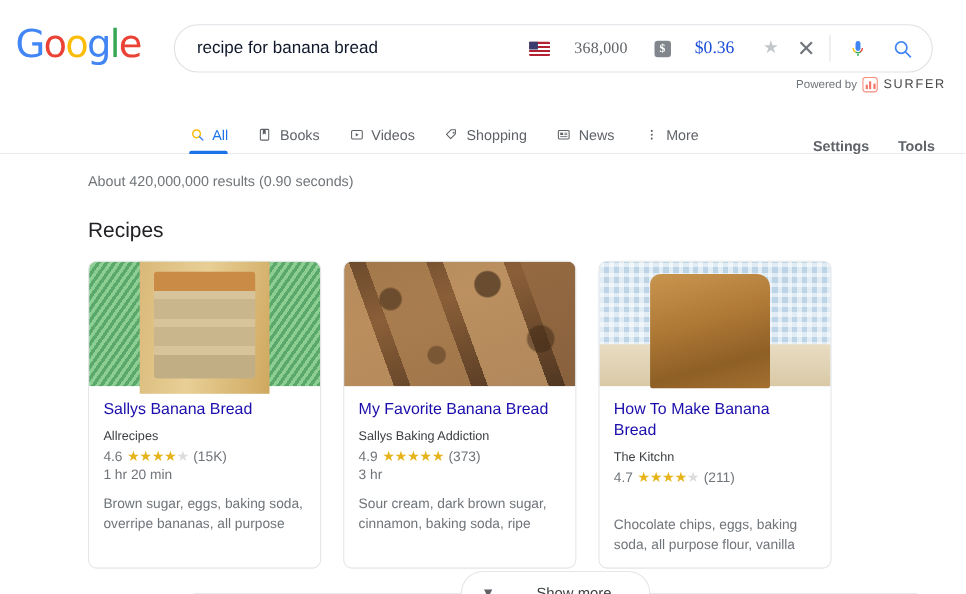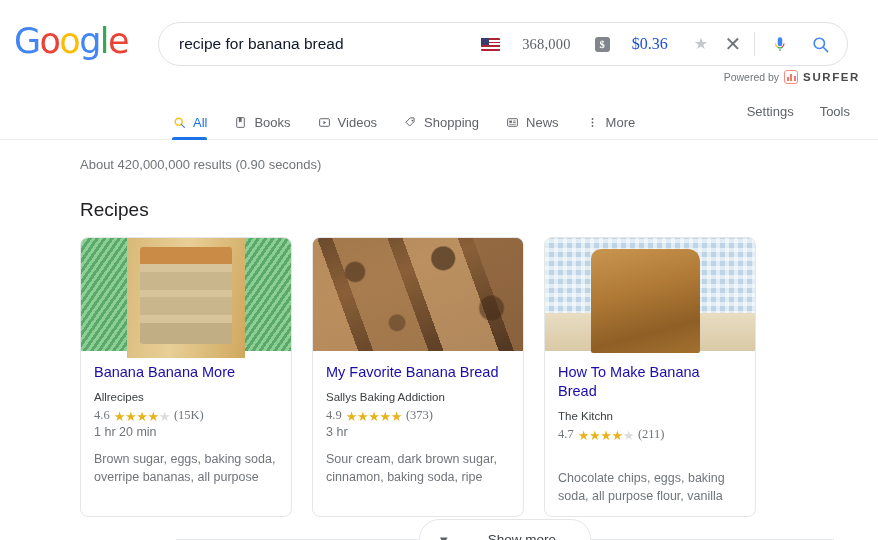--- a/index.html
+++ b/index.html
@@ -144,21 +144,21 @@
     justify-content: center;
     gap: 1.5px;
     padding-bottom: 2.5px;
   }
   .surfer-logo-box i { width: 2px; background: #f2776a; display: block; }
   .sb1 { height: 4px; } .sb2 { height: 7px; } .sb3 { height: 5px; }
   .surfer-word {
     font-size: 11.5px;
     letter-spacing: 1.6px;
     color: #4a4a4a;
-    font-weight: bold;
+    font-weight: normal;
   }
 
   
   .nav {
     position: absolute;
     left: 172px; top: 104px;
     display: flex;
     align-items: center;
     height: 36px;
   }
@@ -186,23 +186,24 @@
   .tab-icon {
     display: inline-flex;
     align-items: center;
     justify-content: center;
     width: 15px; height: 15px;
   }
   .rightnav {
     position: absolute;
     right: 28px; top: 104px;
     display: flex;
-    align-items: flex-start;
+    align-items: flex-end;
     height: 36px;
     gap: 26px;
+    font-weight: bold;
   }
   .rightnav div {
     font-size: 13px;
     color: #5f6368;
     cursor: pointer;
   }
 
   
   .main { position: relative; padding-left: 80px; }
   .result-count {
@@ -315,26 +316,25 @@
     line-height: 1.3;
     margin-bottom: 9px;
   }
   .card-source {
     font-size: 11.5px;
     color: #3c4043;
     margin-bottom: 5px;
   }
   .rating-row {
     display: flex;
-    align-items: flex-end;
+    align-items: flex-start;
     gap: 4px;
     font-size: 12.5px;
     color: #70757a;
     margin-bottom: 2px;
-    font-family: Liberation Serif, serif;
   }
   .stars { color: #e7b31a; font-size: 13px; letter-spacing: -.4px; line-height: 1; }
   .stars .half { color: #dcdcdc; }
   .card-time {
     font-size: 12.5px;
     color: #70757a;
     margin-bottom: 9px;
     min-height: 16px;
   }
   .card-ing {
@@ -505,21 +505,21 @@
 
   <div class="result-count">About 420,000,000 results (0.90 seconds)</div>
 
   <h2 class="section-title">Recipes</h2>
 
   <div class="cards">
 
     <div class="card">
       <div class="card-img img1"></div>
       <div class="card-body">
-        <div class="card-title">Banana Banana More</div>
+        <div class="card-title">Sallys Banana Bread</div>
         <div class="card-source">Allrecipes</div>
         <div class="rating-row">
           <span>4.6</span>
           <span class="stars">★★★★<span class="half">★</span></span>
           <span>(15K)</span>
         </div>
         <div class="card-time">1 hr 20 min</div>
         <div class="card-ing">Brown sugar, eggs, baking soda, overripe bananas, all purpose</div>
       </div>
     </div>

